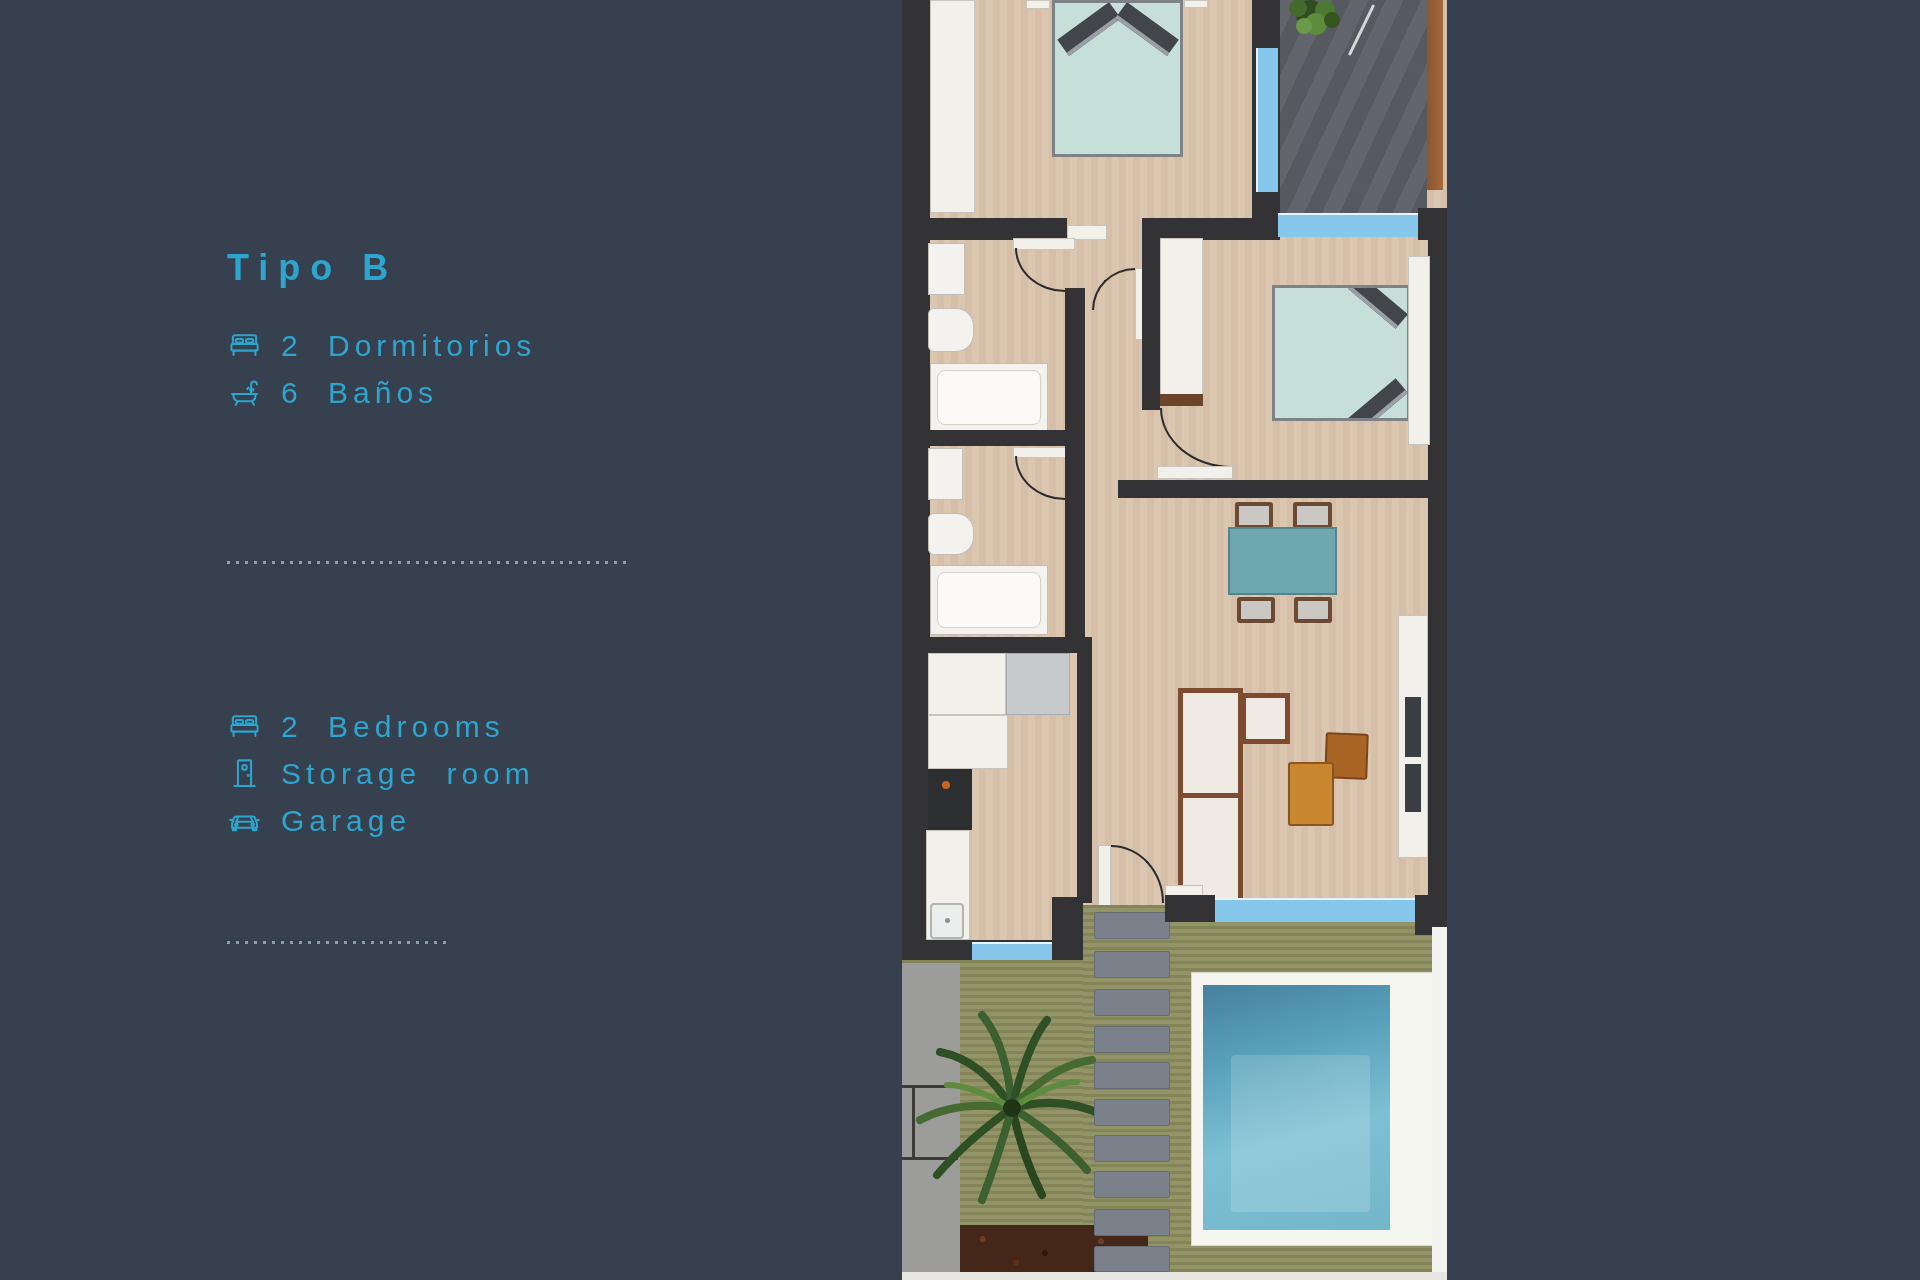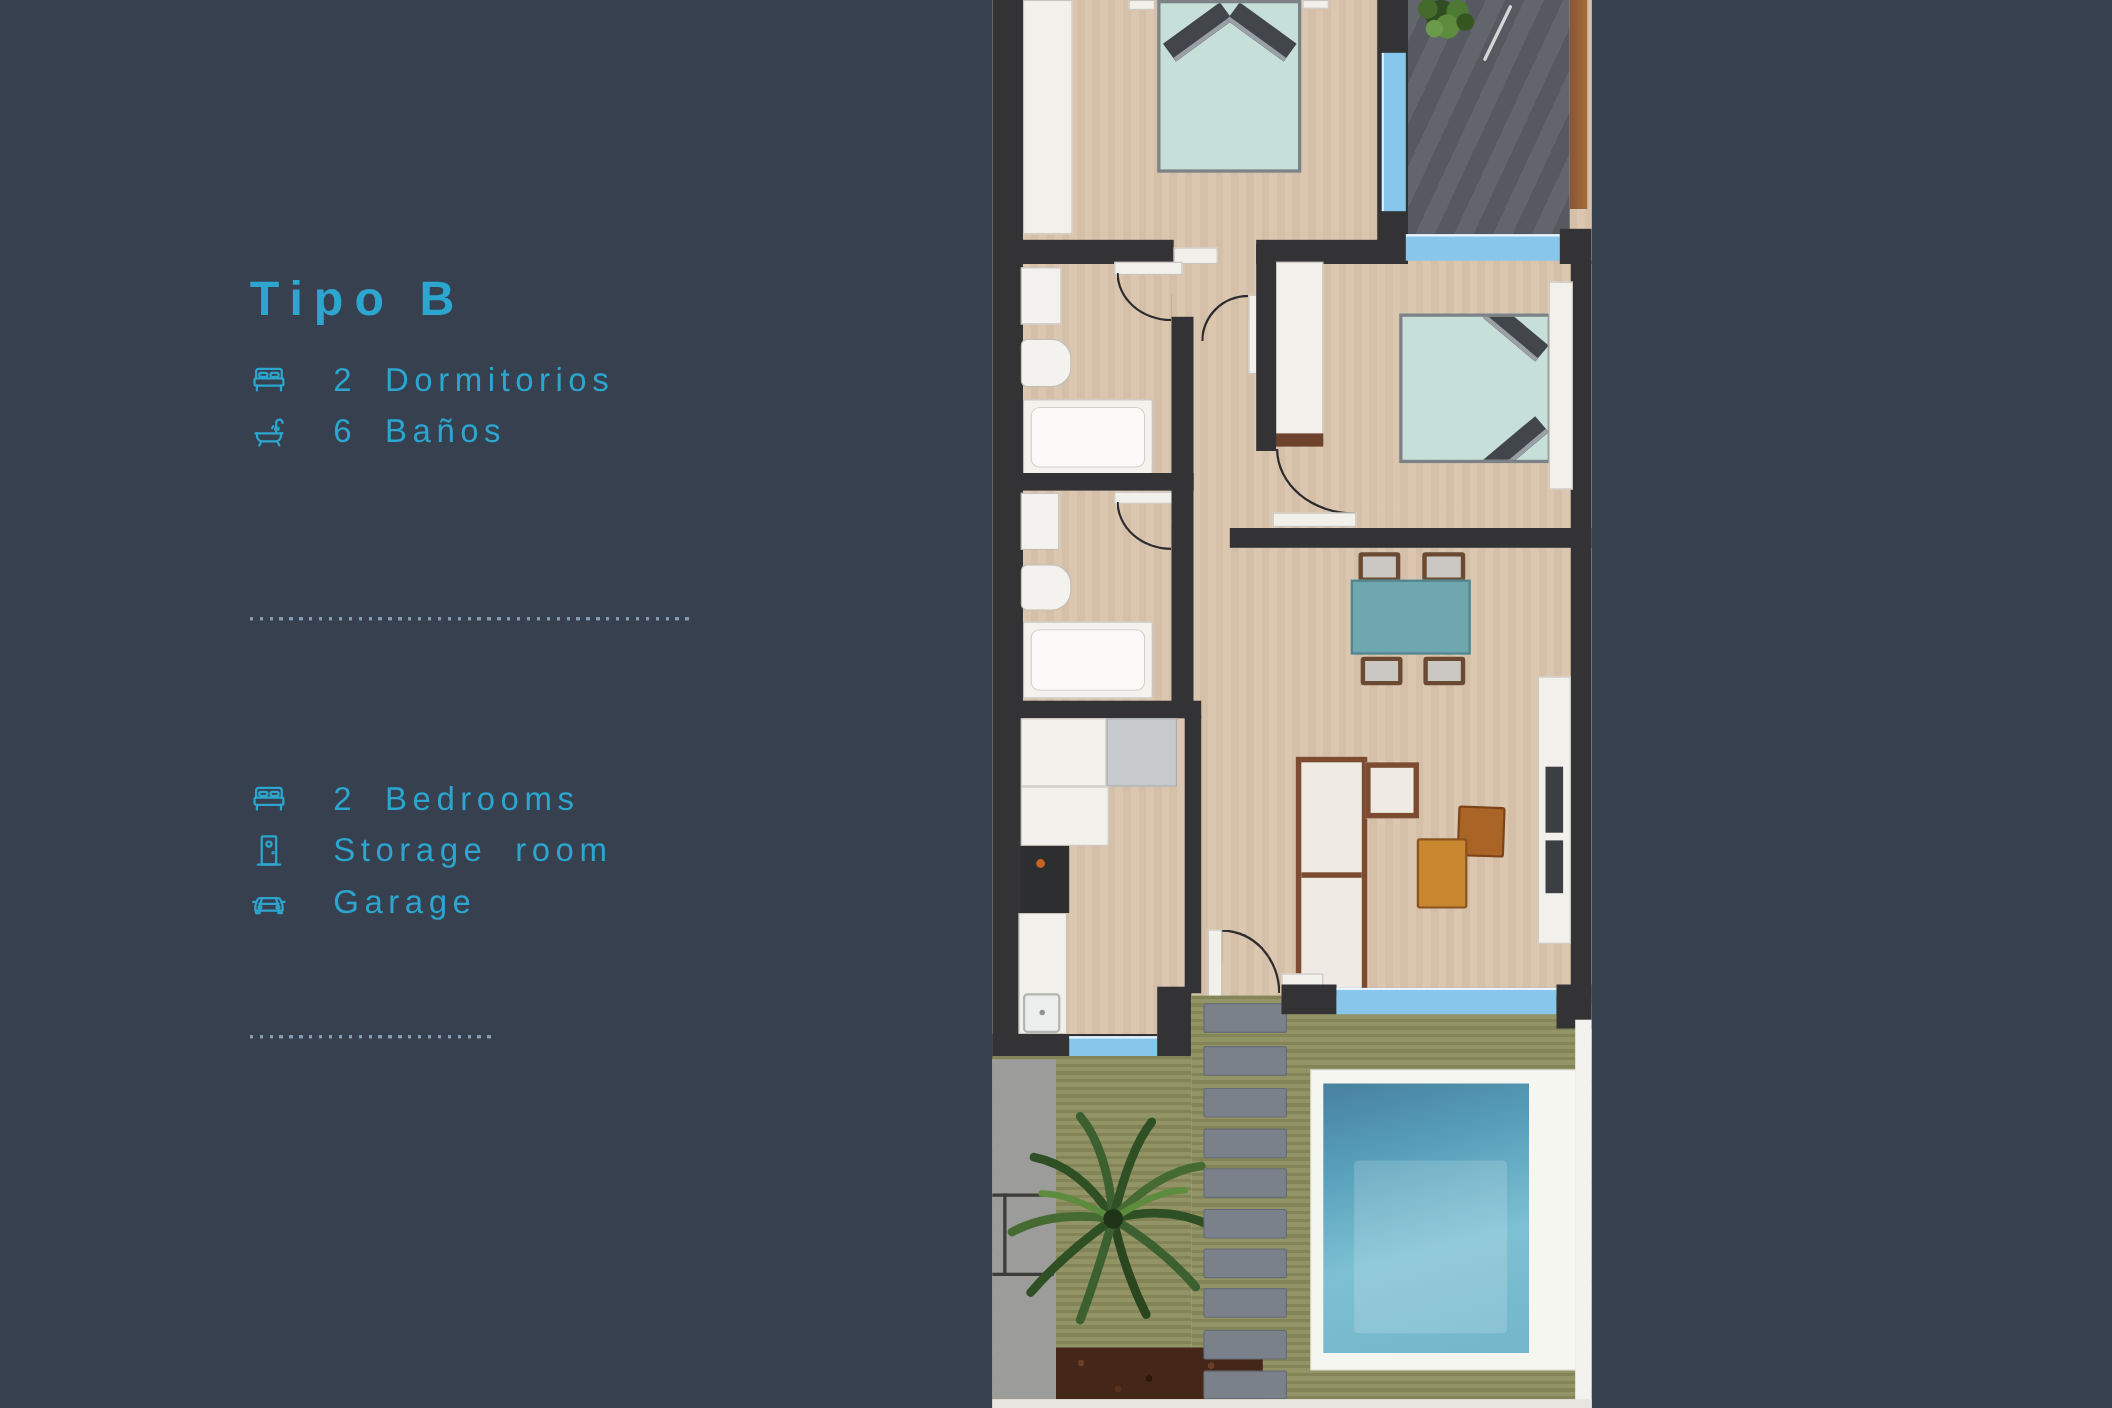--- a/index.html
+++ b/index.html
@@ -1,21 +1,21 @@
 <!DOCTYPE html>
 <html><head>
 <meta charset="utf-8">
 <style>
   html,body{margin:0;padding:0;background:#37404f;}
   #canvas{position:relative;width:1920px;height:1280px;background:#37404f;overflow:hidden;
           font-family:"Liberation Sans", sans-serif;}
   .abs{position:absolute;}
-  .title{position:absolute;font-size:44px;font-weight:bold;letter-spacing:10px;color:#2ca5cf;white-space:nowrap;}
+  .title{position:absolute;font-size:36px;font-weight:bold;letter-spacing:10px;color:#2ca5cf;white-space:nowrap;}
   .feat-list{position:absolute;display:flex;flex-direction:column;}
-  .feat-row{display:flex;align-items:center;height:47px;gap:22px;}
+  .feat-row{display:flex;align-items:center;height:47px;}
   .ficon{width:35px;height:35px;flex:0 0 35px;margin-right:19px;}
   .ficon *{stroke:#2ca5cf;fill:none;stroke-width:1.4;stroke-linecap:round;stroke-linejoin:round;}
   .flabel{font-size:30px;letter-spacing:5px;word-spacing:12px;white-space:nowrap;color:#2ca5cf;}
   .dotted{position:absolute;height:3px;background:repeating-linear-gradient(90deg,rgba(150,176,199,.85) 0 3px,transparent 3px 9px);}
 
   
   #plan{position:absolute;left:902px;top:0;width:545px;height:1280px;background:#d9c3ab;overflow:hidden;}
   .wall{background:#333336;}
   .floor{background:#d9c3ab;background-image:repeating-linear-gradient(90deg,rgba(255,255,255,.05) 0 7px,rgba(0,0,0,.02) 7px 14px);}
   .white{background:#f2f0ea;border:1px solid #c9c5bd;box-sizing:border-box;}

